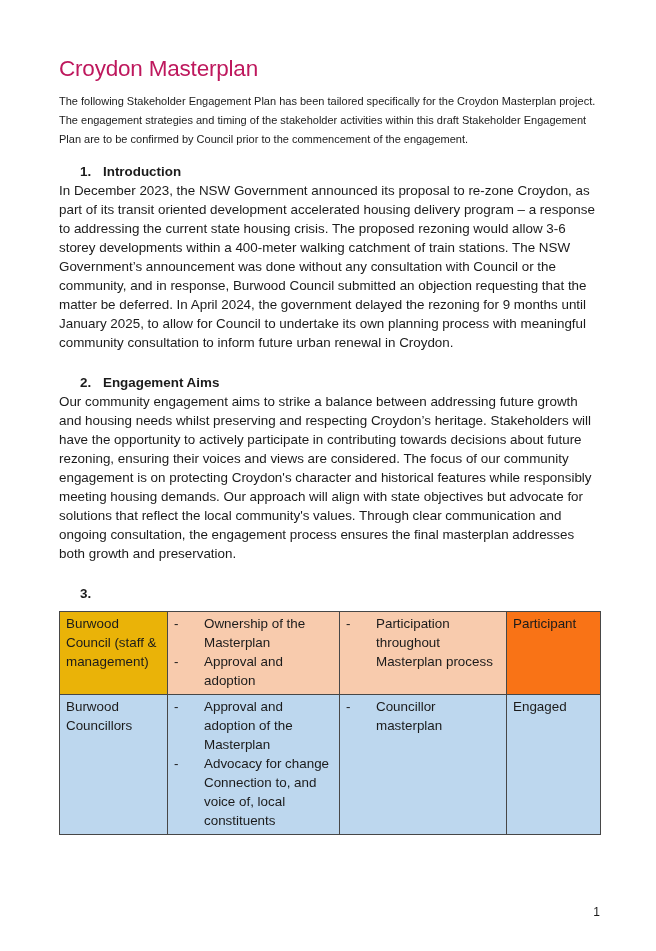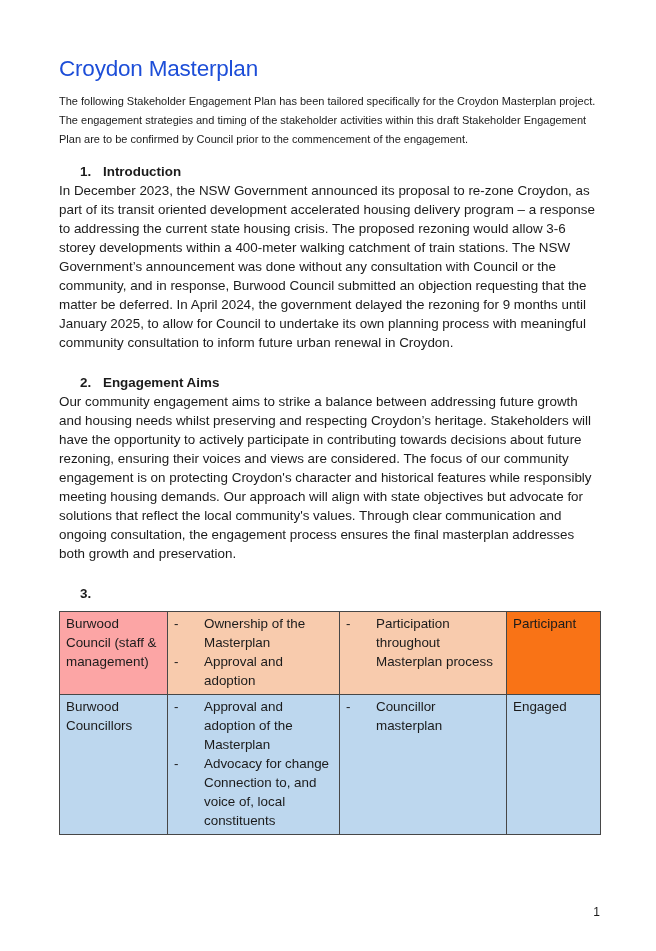--- a/index.html
+++ b/index.html
@@ -13,21 +13,21 @@
   }
   .page {
     padding: 56px 56px 0 59px;
     width: 656px; height: 951px;
     position: relative;
   }
   .doc-title {
     font-size: 22.5px;
     font-weight: 400;
     letter-spacing: -0.2px;
-    color: #1d4ed8;
+    color: #be185d;
     margin-bottom: 10px;
   }
   .doc-subtitle {
     font-size: 19.5px;
     font-weight: 400;
     letter-spacing: -0.2px;
     color: #161616;
     margin-bottom: 11px;
   }
   .intro {
@@ -116,21 +116,21 @@
   <table class="engage">
     <colgroup>
         <col class="c1">
         <col class="c2">
         <col class="c3">
         <col class="c4">
       </colgroup>
     <tbody>
 
     <tr>
-      <td style="background-color: #fca5a5;">Burwood Council (staff &amp; management)</td>
+      <td style="background-color: #eab308;">Burwood Council (staff &amp; management)</td>
       <td style="background-color: rgb(248, 203, 173);">
         <div class="bullet">
           <span class="bullet-marker">-</span>
           <span class="bullet-text">Ownership of the Masterplan</span>
         </div>
         <div class="bullet">
           <span class="bullet-marker">-</span>
           <span class="bullet-text">Approval and adoption</span>
         </div>
       </td>

